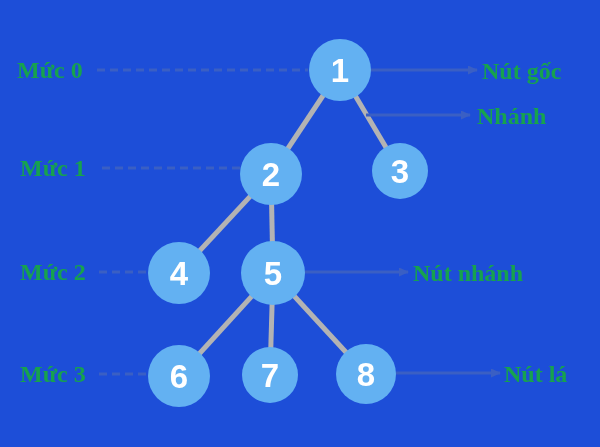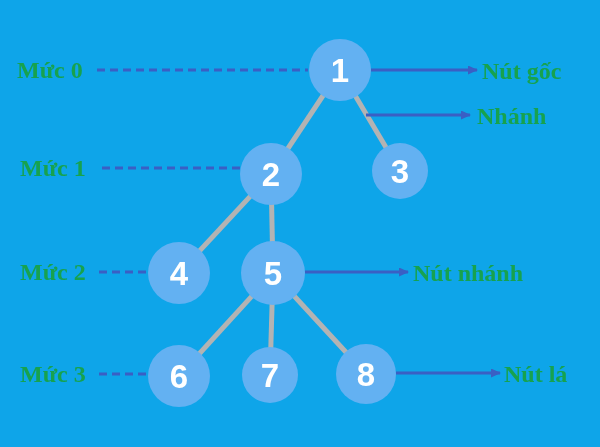--- a/index.html
+++ b/index.html
@@ -8,21 +8,21 @@
     background: #ffffff;
     width: 600px;
     height: 447px;
     overflow: hidden;
     font-family: "Liberation Sans", sans-serif;
   }
   .canvas {
     position: relative;
     width: 600px;
     height: 447px;
-    background: #0ea5e9;
+    background: #1d4ed8;
   }
   svg { display: block; }
   .lvl-label, .callout-label {
     font-family: "Liberation Serif", serif;
     font-weight: bold;
     font-size: 24px;
   }
   .node-num {
     font-family: "Liberation Sans", sans-serif;
     font-weight: bold;

